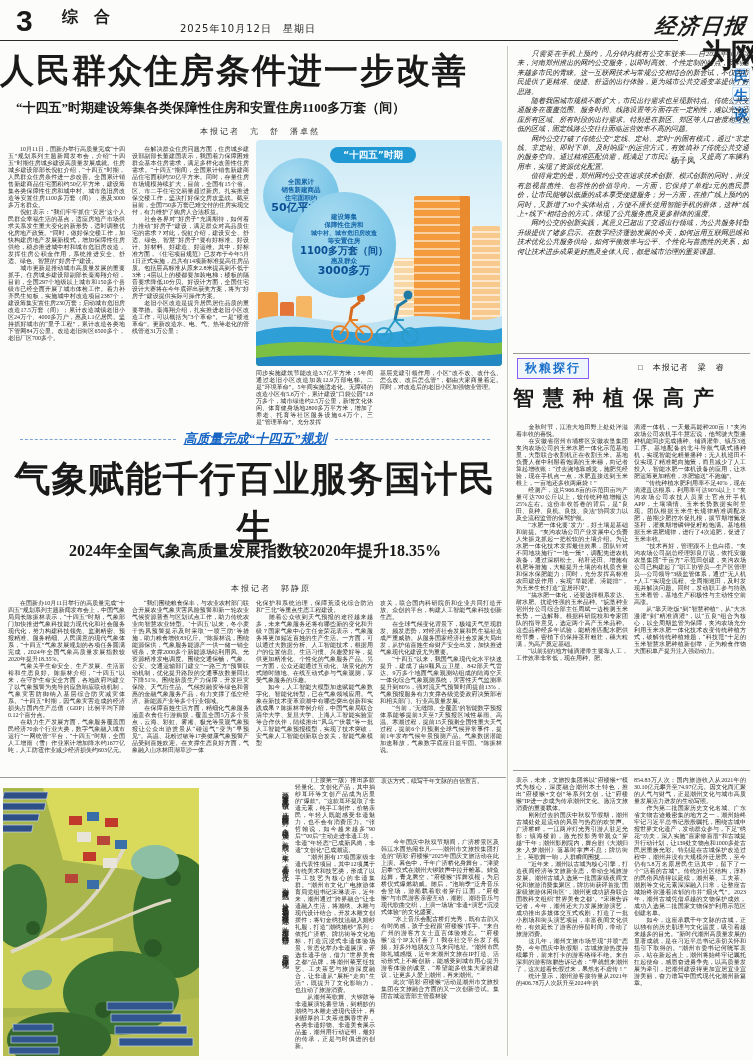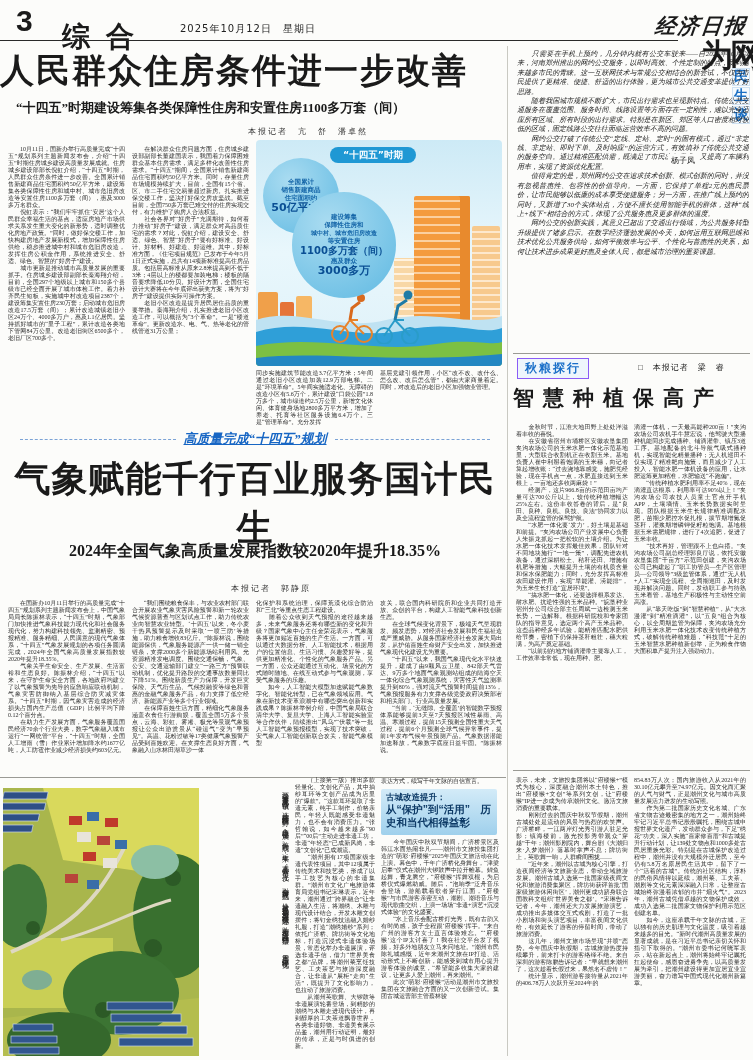--- a/index.html
+++ b/index.html
@@ -2,21 +2,21 @@
 <html><head>
 <meta charset="utf-8">
 <style>
   html,body{margin:0;padding:0;background:#e8e8e4;}
   .page{position:relative;width:753px;height:1060px;background:#fcfcfa;margin:0 auto;
         overflow:hidden;font-family:"DejaVu Sans",sans-serif;color:#1a1a1a;
         border-right:1px solid #b9b9b4;}
   
   .pagenum{position:absolute;left:16px;top:4px;font-size:30px;font-weight:900;
            font-family:"Liberation Sans",sans-serif;}
-  .sectionname{position:absolute;left:62px;top:18px;font-size:28px;font-weight:900;
+  .sectionname{position:absolute;left:62px;top:7px;font-size:16px;font-weight:900;
            letter-spacing:16px;font-family:"Liberation Sans",sans-serif;}
   .dateline{position:absolute;left:180px;top:22px;font-size:10px;color:#222;letter-spacing:1px;}
   .header-rule{position:absolute;left:0;top:40px;width:678px;height:0;border-top:1.5px solid #2a2a2a;}
   .masthead{position:absolute;right:4px;top:12px;width:96px;text-align:center;
             font-family:"Liberation Serif",serif;font-weight:bold;font-style:italic;
             font-size:21px;letter-spacing:2px;transform:skewX(-6deg);}
   .bigchars{position:absolute;right:-6px;top:34px;font-size:32px;font-weight:900;
             letter-spacing:-3px;font-family:"Liberation Sans",sans-serif;}
   .colname-vert{position:absolute;right:3px;top:68px;display:flex;flex-direction:column;
             gap:1px;font-family:"Liberation Serif",serif;}
@@ -108,21 +108,21 @@
   <div class="commentary">　　只需要在手机上预约，几分钟内就有公交车驶来——自2023年10月以来，河南郑州推出的网约公交服务，以即时高效、个性定制的特点，受到越来越多市民的青睐。这一互联网技术与常规公交相结合的新尝试，不仅为市民提供了更精准、便捷、舒适的出行体验，更为城市公共交通变革提供了好思路。
 　　随着我国城市规模不断扩大，市民出行需求也呈现新特点。传统公共交通服务在覆盖范围、服务时间、线路设置等方面存在一定刚性，难以完全适应所有区域、所有时段的出行需求。特别是在新区、郊区等人口密度相对较低的区域，固定线路公交往往面临运营效率不高的问题。
 　　网约公交打破了传统公交“定线、定站、定时”的固有模式，通过“非定线、非定站、即时下单、及时响应”的运营方式，有效填补了传统公共交通的服务空白。通过精准匹配供需，既满足了市民出行需求，又提高了车辆利用率，实现了资源优化配置。
 　　值得肯定的是，郑州网约公交在追求技术创新、模式创新的同时，并没有忽视普惠性、包容性的价值导向。一方面，它保持了单程2元的惠民票价，让市民能够以低廉的成本享受便捷服务；另一方面，在推广线上预约的同时，又新增了30个实体站点，方便不擅长使用智能手机的群体，这种“线上+线下”相结合的方式，体现了公共服务惠及更多群体的温度。
 　　网约公交的创新实践，其意义已超出了交通出行领域，为公共服务转型升级提供了诸多启示。在数字经济蓬勃发展的今天，如何运用互联网思维和技术优化公共服务供给，如何平衡效率与公平、个性化与普惠性的关系，如何让技术进步成果更好惠及全体人民，都是城市治理的重要课题。</div>
   <div class="cmt-author">杨子凤</div>
   <div class="rule-h" style="left:513px;top:353px;width:237px;"></div>
 
   <div class="h-headline">人民群众住房条件进一步改善</div>
   <div class="h-subtitle">“十四五”时期建设筹集各类保障性住房和安置住房1100多万套（间）</div>
-  <div class="byline" style="left:16px;top:126px;width:520px;padding-left:32px;">本报记者　亢　舒　潘卓然</div>
+  <div class="byline" style="left:0;top:126px;width:520px;">本报记者　亢　舒　潘卓然</div>
   <div class="col" style="left:8px;top:146px;width:117px;height:282px;">　　10月11日，国新办举行高质量完成“十四五”规划系列主题新闻发布会，介绍“十四五”时期住房城乡建设高质量发展成就。住房城乡建设部部长倪虹介绍，“十四五”时期，人民群众住房条件进一步改善。全国累计销售新建商品住宅面积约50亿平方米，建设筹集各类保障性住房和城中村、城市危旧房改造等安置住房1100多万套（间），惠及3000多万名群众。
 　　倪虹表示：“我们牢牢抓住‘安居’这个人民群众幸福生活的基点，适应房地产市场供求关系发生重大变化的新形势，适时调整优化房地产政策。”同时，做好保交楼工作，加快构建房地产发展新模式，增加保障性住房供给，稳步推进城中村和城市危旧房改造，发挥住房公积金作用，系统推进安全、舒适、绿色、智慧的“好房子”建设。
 　　城市更新是推动城市高质量发展的重要抓手。住房城乡建设部副部长秦海翔介绍，目前，全国297个地级以上城市和150多个县级市已经全面开展了城市体检工作。着力补齐民生短板，实施城中村改造项目2387个，建设筹集安置住房230万套；启动城市危旧房改造17.5万套（间）；累计改造城镇老旧小区24万个、4000多万户，惠及1.1亿居民。坚持抓好城市的“里子工程”，累计改造各类地下管网84万公里。改造老旧街区6500多个，老旧厂区700多个。</div>
   <div class="col" style="left:132px;top:146px;width:117px;height:282px;">　　在解决群众住房问题方面，住房城乡建设部副部长董建国表示，我国着力保障困难群众基本住房需求，满足多样化改善性住房需求。“十四五”期间，全国累计销售新建商品住宅面积约50亿平方米。同时，存量住房市场规模持续扩大，目前，全国有15个省、区、市二手住宅交易量超过新房。扎实推进保交楼工作，坚决打好保交房攻坚战。截至目前，全国750多万套已难交付的住房实现交付，有力维护了购房人合法权益。
 　　社会各界对“好房子”充满期待，如何着力推动“好房子”建设，满足群众对高品质住宅的需求？对此，倪虹介绍，建设安全、舒适、绿色、智慧“好房子”要有好标准、好设计、好材料、好建造、好运维。其中，好标准方面，《住宅项目规范》已发布于今年5月1日正式实施，总共有14项新标准提高住房品质。包括层高标准从原来2.8米提高到不低于3米；4层以上的楼都要加装电梯；楼板的隔音要求降低10分贝。好设计方面，全国住宅设计大赛将在今年底评出获奖方案，将为“好房子”建设提供实际可操作方案。
 　　老旧小区改造是提升居民居住品质的重要举措。秦海翔介绍，扎实推进老旧小区改造工作，可以概括为“3个革命”。一是“楼道革命”。更新改造水、电、气、热等老化的管线管道31万公里；</div>
   <div class="col" style="left:256px;top:370px;width:117px;height:58px;">同步实施建筑节能改造3.7亿平方米；5年间通过老旧小区改造加装12.9万部电梯。二是“环境革命”。5年间实施适老化、无障碍的改造小区有5.6万个，累计建设“口袋公园”1.8万多个，城市绿道约2.5万公里，新增文化休闲、体育健身场地2800多万平方米，增加了养老、托育等社区服务设施6.4万个。三是“管理革命”。充分发挥</div>
   <div class="col" style="left:380px;top:370px;width:122px;height:58px;">基层党建引领作用，小区“改不改、改什么、怎么改、改后怎么管”，都由大家商量着定。同时，对改造后的老旧小区加强物业管理。</div>
 
   <div class="ig">
@@ -263,24 +263,20 @@
       </g>
     </svg>
   </div>
 
   <div class="vcap">江西省宜春市上高县翰堂镇，连片的光伏板在田野、鱼塘中铺展，蔚为壮观。近年来，上高县探索“光伏＋”融合发展模式，一块块蓝色光伏板与乡村美景相映成趣，助力生产生活方式绿色转型。　周亮摄（中经视觉）</div>
 
   <div class="col" style="left:295px;top:777px;width:80px;height:280px;">　　（上接第一版）推出多款轻量化、文创化产品，其中抽纱耳环等文创产品成为店里的“爆款”。“这款耳环提取了非遗元素，纯手工制作，价格亲民，年轻人既能感受非遗魅力，也不会有消费压力。”张哲翰说，如今越来越多“90后”“00后”主动走进非遗工坊，非遗“年轻态”已成新风尚，非遗“文创化”已成潮流。
 　　“潮州拥有17项国家级非遗代表性项目，其中12项属于传统美术和技艺类，形成了以手工技艺为核心的非遗集群。”潮州市文化广电旅游体育局党组书记宋琳表示，近年来，潮州通过“跨界融合”让非遗融入生活，将潮绣、木雕与现代设计结合，开发木雕文创摆件；将钉金绣技法融入婚纱礼服，打造“潮绣婚纱”系列；依托广济桥、牌坊街等文化地标，打造沉浸式非遗体验场景，常态化举办非遗展演，评选非遗手信，借力“世界美食之都”品牌，将潮州菜烹饪技艺、工夫茶艺与旅游深度融合，让非遗从“展柜”走向“生活”，既提升了文化影响力，也拉动了旅游消费。
 　　从潮州英歌舞、大锣鼓等非遗展演轮番登场，到精妙的潮绣与木雕走进现代设计，再到醇厚的工夫茶道飘香世界，各类非遗好物、非遗美食展示品鉴，潮州用行动证明，最好的传承，正是与时俱进的创新。</div>
   <div class="col" style="left:381px;top:778px;width:118px;height:9px;">表达方式，续写千年文脉的自信宣言。</div>
-  <div class="citybox">
-    <div class="ck">古城改造提升：</div>
-    <div class="ct">从“保护”到“活用”　历史和当代相得益彰</div>
-  </div>
   <div class="col" style="left:381px;top:839px;width:118px;height:218px;">　　今年国庆中秋双节期间，广济桥景区及韩江水面热闹非凡——潮州市文旅投集团打造的“萌彩·府楼猴”2025年国庆文旅活动在此上演。暮色中，千年广济桥化身舞台，“津梁启奉”仪式在潮州大锣鼓声中拉开帷幕。鲤鱼起舞，青龙腾空，“府楼猴”挥舞双棍，为启桥仪式爆燃助威。随后，“泡响季”泛舟音乐会登场，游船载着歌者穿行江面，“府楼猴”与市民游客亲密互动，潮剧、潮语音乐与现代歌曲交织，上演一场场“非遗+演艺+沉浸式体验”的文化盛宴。
 　　“水上音乐会配古桥灯光秀，既有古韵又有时尚感，孩子全程跟‘府楼猴’挥手。”来自广州的游客方女士直言体验难忘。“‘府楼猴’这个IP太讨喜了！我在社交平台发了视频，好多外地朋友立马来问地址。”潮州市民陈礼城感慨，近年来潮州文旅在IP打造、活动形式上不断创新，能感受到城市用心提升游客体验的诚意，“希望能多收集大家的建议，让更多人爱上潮州，再来潮州。”
 　　此次“萌彩·府楼猴”活动是潮州市文旅投集团在文旅融合方面的又一次创新尝试。集团古城运营部主管蔡林骏</div>
   <div class="col" style="left:516px;top:777px;width:112px;height:280px;">表示，未来，文旅投集团将以“府楼猴+”模式为核心，深度融合潮州本土特色，推出“府楼猴+文创”等系列文创，让“府楼猴”IP进一步成为传承潮州文化、激活文旅消费的重要载体。
 　　刚刚过去的国庆中秋双节假期，潮州古城处处是流动的风景与热烈的欢笑声。广济桥畔，一江两岸灯光秀引游人驻足光影；镇海楼前，激光投影秀带观众“穿越”千年；潮州影剧院内，舞台剧《大潮归来·入梦潮州》落幕时掌声不息；牌坊街上，英歌舞一响，人群瞬间围拢……
 　　“近年来，潮州以古城为核心引擎，打造夜间经济等文旅新业态，带动全域旅游发展。潮州古城入选第一批国家级夜间文化和旅游消费集聚区，牌坊街获评首批‘国家级旅游休闲街区’，潮州更成功跻身联合国教科文组织‘世界美食之都’。”宋琳告诉记者，今年，潮州还大力发展旅游演艺，成功推出多媒体交互式戏剧，打造了一批小剧场和街头演艺项目，丰富夜间文化供给，有效延长了游客的停留时间，带动了旅游消费。
 　　这几年，潮州文旅市场呈现“井喷”态势。今年国庆中秋假期，古城旅游热度持续攀升，前来打卡的游客络绎不绝。来自深圳的游客陈鹏告诉记者：“早就想来潮州了，这次趁着长假过来，果然名不虚传！”
 　　统计显示，潮州游客接待量从2021年的406.78万人次跃升至2024年的</div>
   <div class="col" style="left:634px;top:777px;width:112px;height:280px;">854.83万人次；国内旅游收入从2021年的30.10亿元攀升至74.97亿元。因文化而汇聚的人气与财气，正是潮州文化与城市高质量发展活力迸发的生动写照。
 　　作为第二批国家历史文化名城、广东省文物古迹最密集的地方之一，潮州始终牢记习近平总书记殷殷嘱托，围绕古城申报世界文化遗产，发动群众参与，下足“绣花”功夫，深入实施“百家修百厝”和古城提升行动计划，让139处文物点和1000多处古民居重焕光彩。特别是在古城保护改造过程中，潮州并没有大规模外迁居民，至今仍有5.8万名原居民生活其中，留下了一个“活着的古城”。传统的社区结构，淳朴的民俗风情得以延续，潮州菜、工夫茶、潮剧等文化元素深深融入日常，让整座古城始终弥漫着浓郁的市井“烟火气”。2023年，潮州古城凭借卓越的文物保护成效，成功入选第二批国家文物保护利用示范区创建名单。

